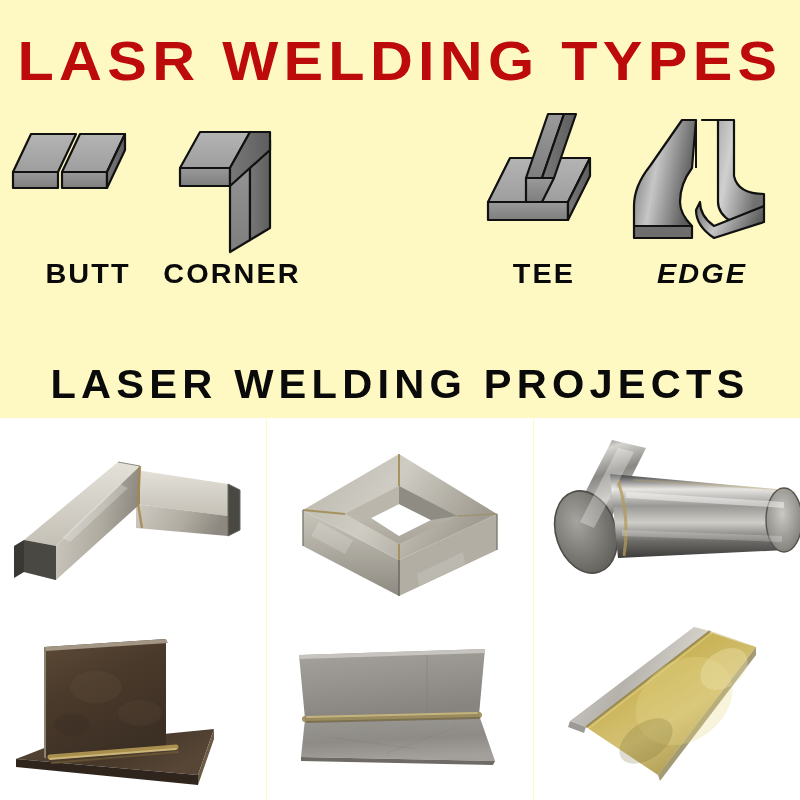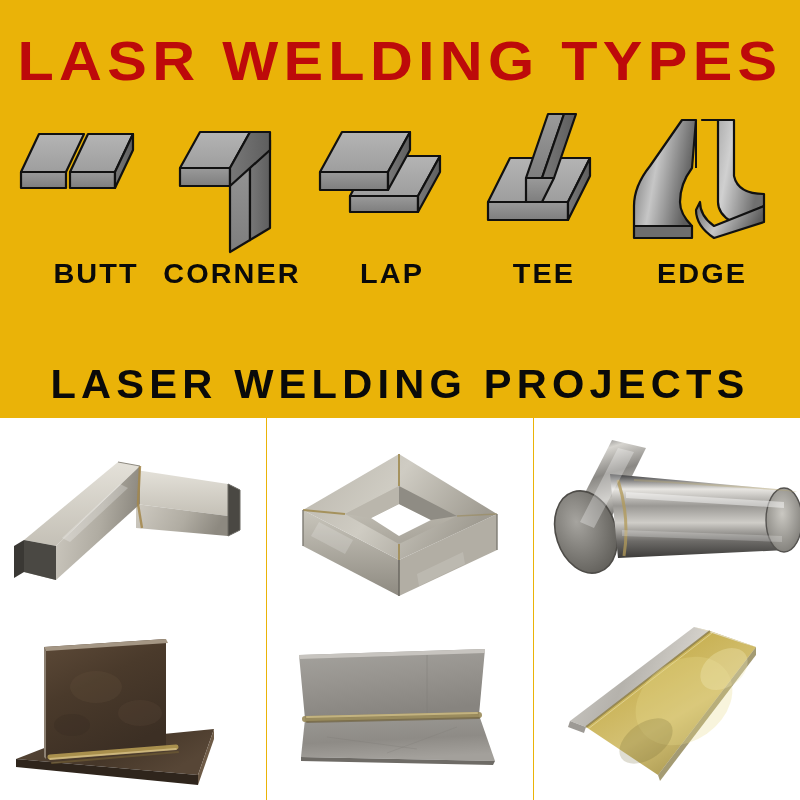--- a/index.html
+++ b/index.html
@@ -1,18 +1,18 @@
 <!DOCTYPE html>
 <html><head>
 <meta charset="utf-8">
 <title>Laser Welding Types</title>
 <style>
   html,body{margin:0;padding:0;background:#ffffff;}
   body{width:800px;height:800px;overflow:hidden;font-family:"Liberation Sans",sans-serif;}
-  #page{position:relative;width:800px;height:800px;background:#eab308;}
+  #page{position:relative;width:800px;height:800px;background:#fef9c3;}
 
   
   .heading{
     position:absolute;left:0;width:800px;text-align:center;
     font-family:"Liberation Sans",sans-serif;
     font-weight:700;white-space:nowrap;
   }
   #title-main{
     top:28px;font-size:56px;color:#bd0a0a;
     letter-spacing:5px;transform:scaleX(1.06);transform-origin:center top;
@@ -40,21 +40,21 @@
 </style>
 </head>
 <body>
 
 <div id="page">
 
   <div class="heading" id="title-main">LASR WELDING TYPES</div>
 
   <div id="type-row">
 
-    <div class="type-cell" style="left:16px;">
+    <div class="type-cell" style="left:8px;">
       <svg class="type-svg" viewBox="0 0 160 150">
         <defs>
           <linearGradient id="gTop" x1="0" y1="0" x2="0" y2="1">
             <stop offset="0" stop-color="#b4b4b4"></stop>
               <stop offset="1" stop-color="#9e9e9e"></stop>
           </linearGradient>
           <linearGradient id="gSide" x1="0" y1="0" x2="0" y2="1">
             <stop offset="0" stop-color="#9a9a9a"></stop>
               <stop offset="1" stop-color="#7e7e7e"></stop>
           </linearGradient>
@@ -80,49 +80,36 @@
         <polygon points="78,42 98,30 98,130 78,142" fill="url(#gSide)" stroke="#111" stroke-width="2.2" stroke-linejoin="round"></polygon>
         <polygon points="98,30 118,30 118,118 98,130" fill="url(#gDark)" stroke="#111" stroke-width="2.2" stroke-linejoin="round"></polygon>
 
         <polygon points="48,22 98,22 78,58 28,58" fill="url(#gTop)" stroke="#111" stroke-width="2.2" stroke-linejoin="round"></polygon>
         <polygon points="28,58 78,58 78,76 28,76" fill="url(#gSide)" stroke="#111" stroke-width="2.2" stroke-linejoin="round"></polygon>
         <polygon points="98,22 118,22 118,40 78,76 78,58" fill="url(#gDark)" stroke="#111" stroke-width="2.2" stroke-linejoin="round"></polygon>
       </svg>
       <div class="type-label">CORNER</div>
     </div>
 
-    <div class="type-cell" style="left:312px;">
-      <svg class="type-svg" viewBox="0 0 160 150">
-
-        <polygon points="60,46 128,46 106,86 38,86" fill="url(#gTop)" stroke="#111" stroke-width="2.2" stroke-linejoin="round"></polygon>
-        <polygon points="38,86 106,86 106,102 38,102" fill="url(#gSide)" stroke="#111" stroke-width="2.2" stroke-linejoin="round"></polygon>
-        <polygon points="128,46 106,86 106,102 128,62" fill="url(#gDark)" stroke="#111" stroke-width="2.2" stroke-linejoin="round"></polygon>
-
-        <polygon points="30,22 98,22 76,62 8,62" fill="url(#gTop)" stroke="#111" stroke-width="2.2" stroke-linejoin="round"></polygon>
-        <polygon points="8,62 76,62 76,80 8,80" fill="url(#gSide)" stroke="#111" stroke-width="2.2" stroke-linejoin="round"></polygon>
-        <polygon points="98,22 76,62 76,80 98,40" fill="url(#gDark)" stroke="#111" stroke-width="2.2" stroke-linejoin="round"></polygon>
-      </svg>
-      <div class="type-label">LAP</div>
-    </div>
 
     <div class="type-cell" style="left:464px;text-decoration:underline;">
       <svg class="type-svg" viewBox="0 0 160 150">
 
         <polygon points="46,48 126,48 104,92 24,92" fill="url(#gTop)" stroke="#111" stroke-width="2.2" stroke-linejoin="round"></polygon>
         <polygon points="24,92 104,92 104,110 24,110" fill="url(#gSide)" stroke="#111" stroke-width="2.2" stroke-linejoin="round"></polygon>
         <polygon points="126,48 104,92 104,110 126,66" fill="url(#gDark)" stroke="#111" stroke-width="2.2" stroke-linejoin="round"></polygon>
 
         <polygon points="62,68 78,68 100,4 84,4" fill="url(#gSide)" stroke="#111" stroke-width="2.2" stroke-linejoin="round"></polygon>
         <polygon points="78,68 100,4 112,4 90,68" fill="url(#gDark)" stroke="#111" stroke-width="2.2" stroke-linejoin="round"></polygon>
         <polygon points="62,68 90,68 78,92 62,92" fill="url(#gSide)" stroke="#111" stroke-width="2.2" stroke-linejoin="round"></polygon>
       </svg>
       <div class="type-label">TEE</div>
     </div>
 
-    <div class="type-cell" style="left:622px;">
+    <div class="type-cell" style="left:622px;font-style:italic;">
       <svg class="type-svg" viewBox="0 0 160 150">
         <defs>
           <linearGradient id="gShine" x1="0" y1="0" x2="1" y2="0.3">
             <stop offset="0" stop-color="#6a6a6a"></stop>
               <stop offset="0.45" stop-color="#c6c6c6"></stop>
             <stop offset="0.75" stop-color="#8c8c8c"></stop>
               <stop offset="1" stop-color="#5c5c5c"></stop>
           </linearGradient>
           <linearGradient id="gShine2" x1="0" y1="0" x2="1" y2="0.3">
             <stop offset="0" stop-color="#909090"></stop>

